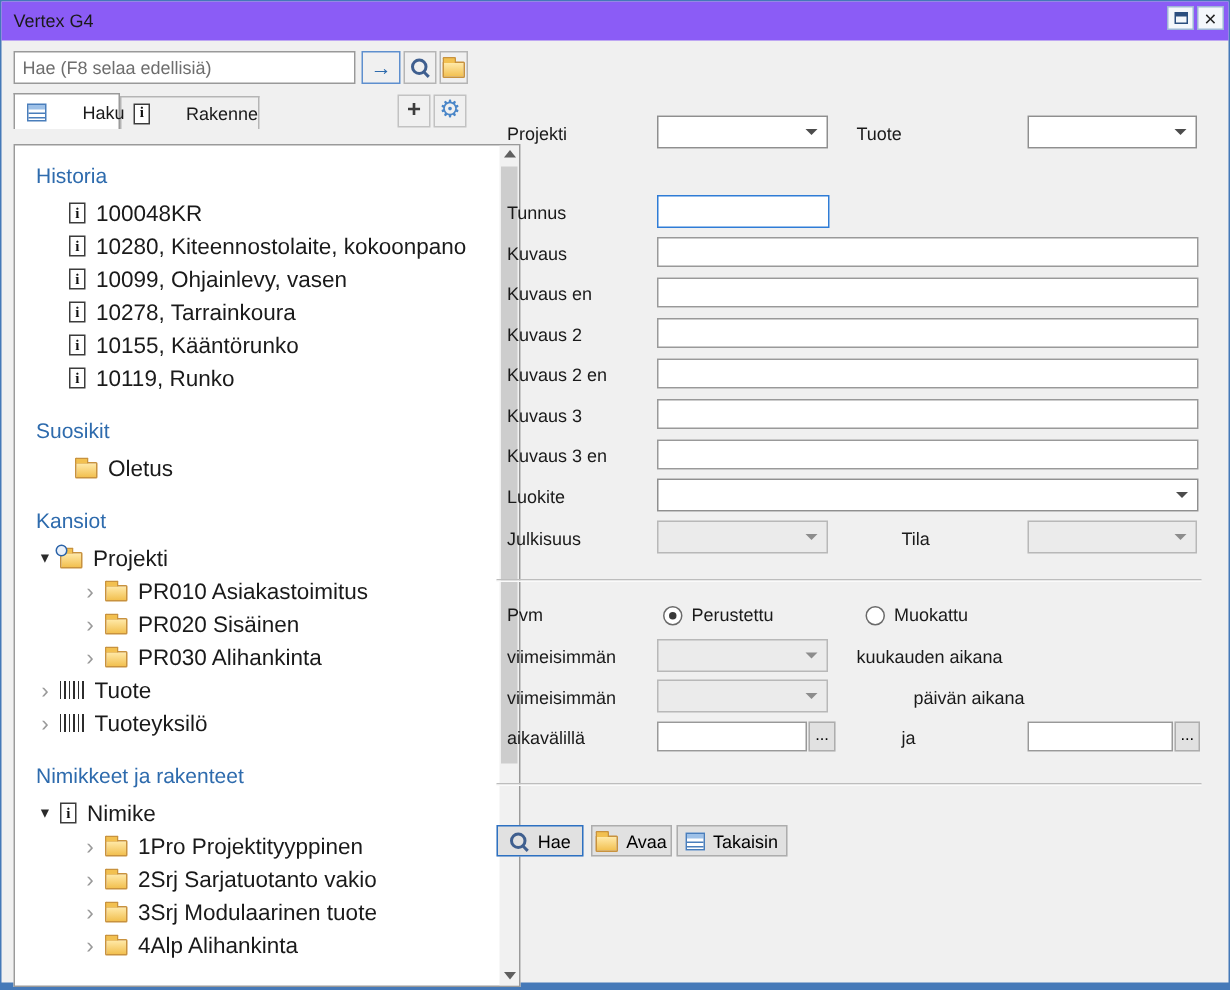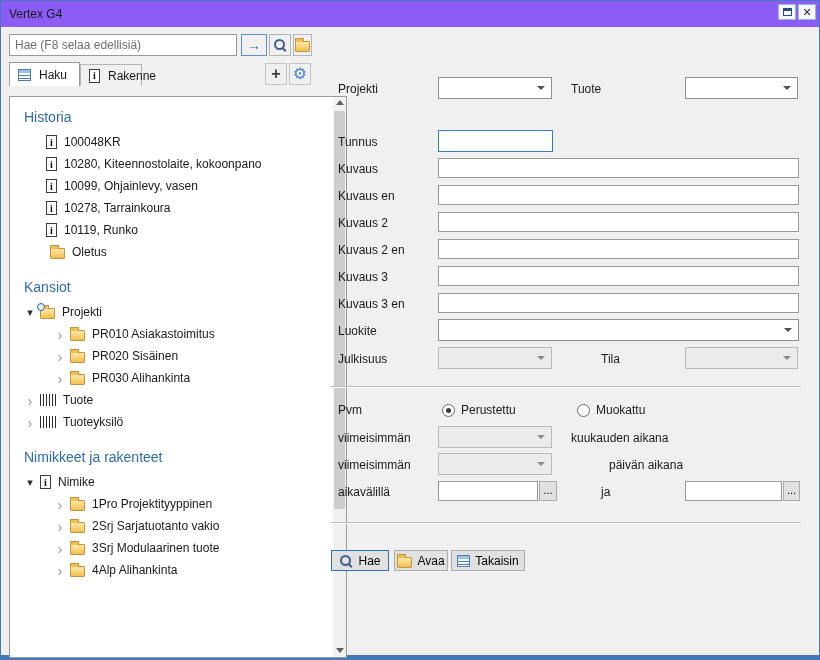--- a/index.html
+++ b/index.html
@@ -31,41 +31,41 @@
   .fold-btn{left:292px;width:19px;}
   .icon-go::before{content:"→";color:#2e6bad;font-weight:bold;font-size:14px;line-height:1;}
   .icon-search{position:relative;width:14px;height:14px;display:inline-block;flex:none;}
   .icon-search::before{content:"";position:absolute;left:1px;top:1px;width:7px;height:7px;border:2px solid #3f5f8f;border-radius:50%;}
   .icon-search::after{content:"";position:absolute;left:10px;top:9px;width:5px;height:2px;background:#3f5f8f;transform:rotate(45deg);transform-origin:0 0;}
   
   .icon-folder{position:relative;width:15px;height:11px;flex:none;background:linear-gradient(#ffe9a8,#f2c050);border:1px solid #c8923e;border-radius:1px;box-sizing:border-box;margin-top:3px;}
   .icon-folder::before{content:"";position:absolute;top:-4px;left:-1px;width:7px;height:3px;background:#f2c050;border:1px solid #c8923e;border-bottom:none;border-radius:1px 1px 0 0;}
   .icon-folder.special::after{content:"";position:absolute;left:-4px;top:-6px;width:6px;height:6px;border-radius:50%;background:#eaf1fa;border:1px solid #2b63a8;}
   
-  .tab{position:absolute;box-sizing:border-box;display:flex;align-items:center;gap:8px;padding:0 8px;cursor:default;}
+  .tab{position:absolute;box-sizing:border-box;display:flex;align-items:center;gap:24px;padding:0 8px;cursor:default;}
   .tab-active{left:8px;top:61px;width:71px;height:24px;background:#fff;border:1px solid #9a9a9a;border-bottom:none;z-index:3;}
-  .tab-inactive{left:79px;top:63px;width:62px;height:22px;background:#f0f0f0;border:1px solid #b5b5b5;border-bottom:none;}
+  .tab-inactive{left:79px;top:63px;width:93px;height:22px;background:#f0f0f0;border:1px solid #b5b5b5;border-bottom:none;}
   .icon-table{width:13px;height:12px;flex:none;border:1px solid #4a7ebb;box-sizing:border-box;
     background:linear-gradient(#9ec1e8,#9ec1e8) 0 0/100% 3px no-repeat,
                linear-gradient(#4a7ebb,#4a7ebb) 0 5px/100% 1px no-repeat,
                linear-gradient(#4a7ebb,#4a7ebb) 0 8px/100% 1px no-repeat,#fff;}
   .icon-info{width:11px;height:14px;flex:none;border:1px solid #3c3c3c;background:#fff;display:inline-flex;align-items:center;justify-content:center;box-sizing:border-box;}
   .icon-info::before{content:"i";font:bold 10px "Liberation Serif",serif;color:#101010;}
   .util-btn{position:absolute;top:62px;width:22px;height:22px;box-sizing:border-box;display:flex;align-items:center;justify-content:center;background:#f0f0f0;border:1px solid #c2c2c2;padding:0;cursor:default;}
   .plus-btn{left:264px;}
   .gear-btn{left:288px;}
   .icon-plus::before{content:"+";font-size:16px;font-weight:bold;color:#3c3c3c;line-height:1;}
   .icon-gear::before{content:"⚙";font-size:16px;color:#4a86c8;line-height:1;}
   
   .tree-panel{position:absolute;left:8px;top:95px;width:338px;height:562px;box-sizing:border-box;background:#fff;border:1px solid #9a9a9a;overflow:hidden;}
   .tree-content{position:absolute;left:0;top:0;right:13px;padding-top:12px;}
   .tree-heading{margin:16px 0 6px 14px;font-size:14px;color:#2e6bad;}
   .tree-heading.first{margin-top:0;}
   .trow{height:22px;display:flex;align-items:center;white-space:nowrap;cursor:default;}
-  .tlabel{margin-left:7px;font-size:12px;color:#1a1a1a;}
+  .tlabel{margin-left:7px;font-size:15px;color:#1a1a1a;}
   .ind-hist{padding-left:36px;}
   .ind-oletus{padding-left:40px;}
   .lvl1{padding-left:14px;}
   .lvl2{padding-left:44px;}
   .chev{width:12px;margin-right:4px;flex:none;display:inline-flex;align-items:center;justify-content:center;}
   .chev::before{content:"›";color:#9a9a9a;font-size:15px;line-height:1;}
   .chev.exp::before{content:"▾";color:#2b2b2b;font-size:11px;}
   .icon-barcode{width:16px;height:12px;flex:none;background:repeating-linear-gradient(90deg,#2d2d2d 0 1px,transparent 1px 3px);}
   
   .vscroll{position:absolute;top:0;right:0;bottom:0;width:13px;background:#f1f1f1;}
@@ -148,23 +148,28 @@
       <div class="trow ind-hist">
         <span class="icon-info"></span>
         <span class="tlabel">10099, Ohjainlevy, vasen</span>
       </div>
       <div class="trow ind-hist">
         <span class="icon-info"></span>
         <span class="tlabel">10278, Tarrainkoura</span>
       </div>
       <div class="trow ind-hist">
         <span class="icon-info"></span>
+        <span class="tlabel">10155, Kääntörunko</span>
+      </div>
+      <div class="trow ind-hist">
+        <span class="icon-info"></span>
         <span class="tlabel">10119, Runko</span>
       </div>
 
+      <div class="tree-heading">Suosikit</div>
       <div class="trow ind-oletus">
         <span class="icon-folder"></span>
         <span class="tlabel">Oletus</span>
       </div>
 
       <div class="tree-heading">Kansiot</div>
       <div class="trow lvl1">
         <span class="chev exp"></span>
         <span class="icon-folder special"></span>
         <span class="tlabel">Projekti</span>

